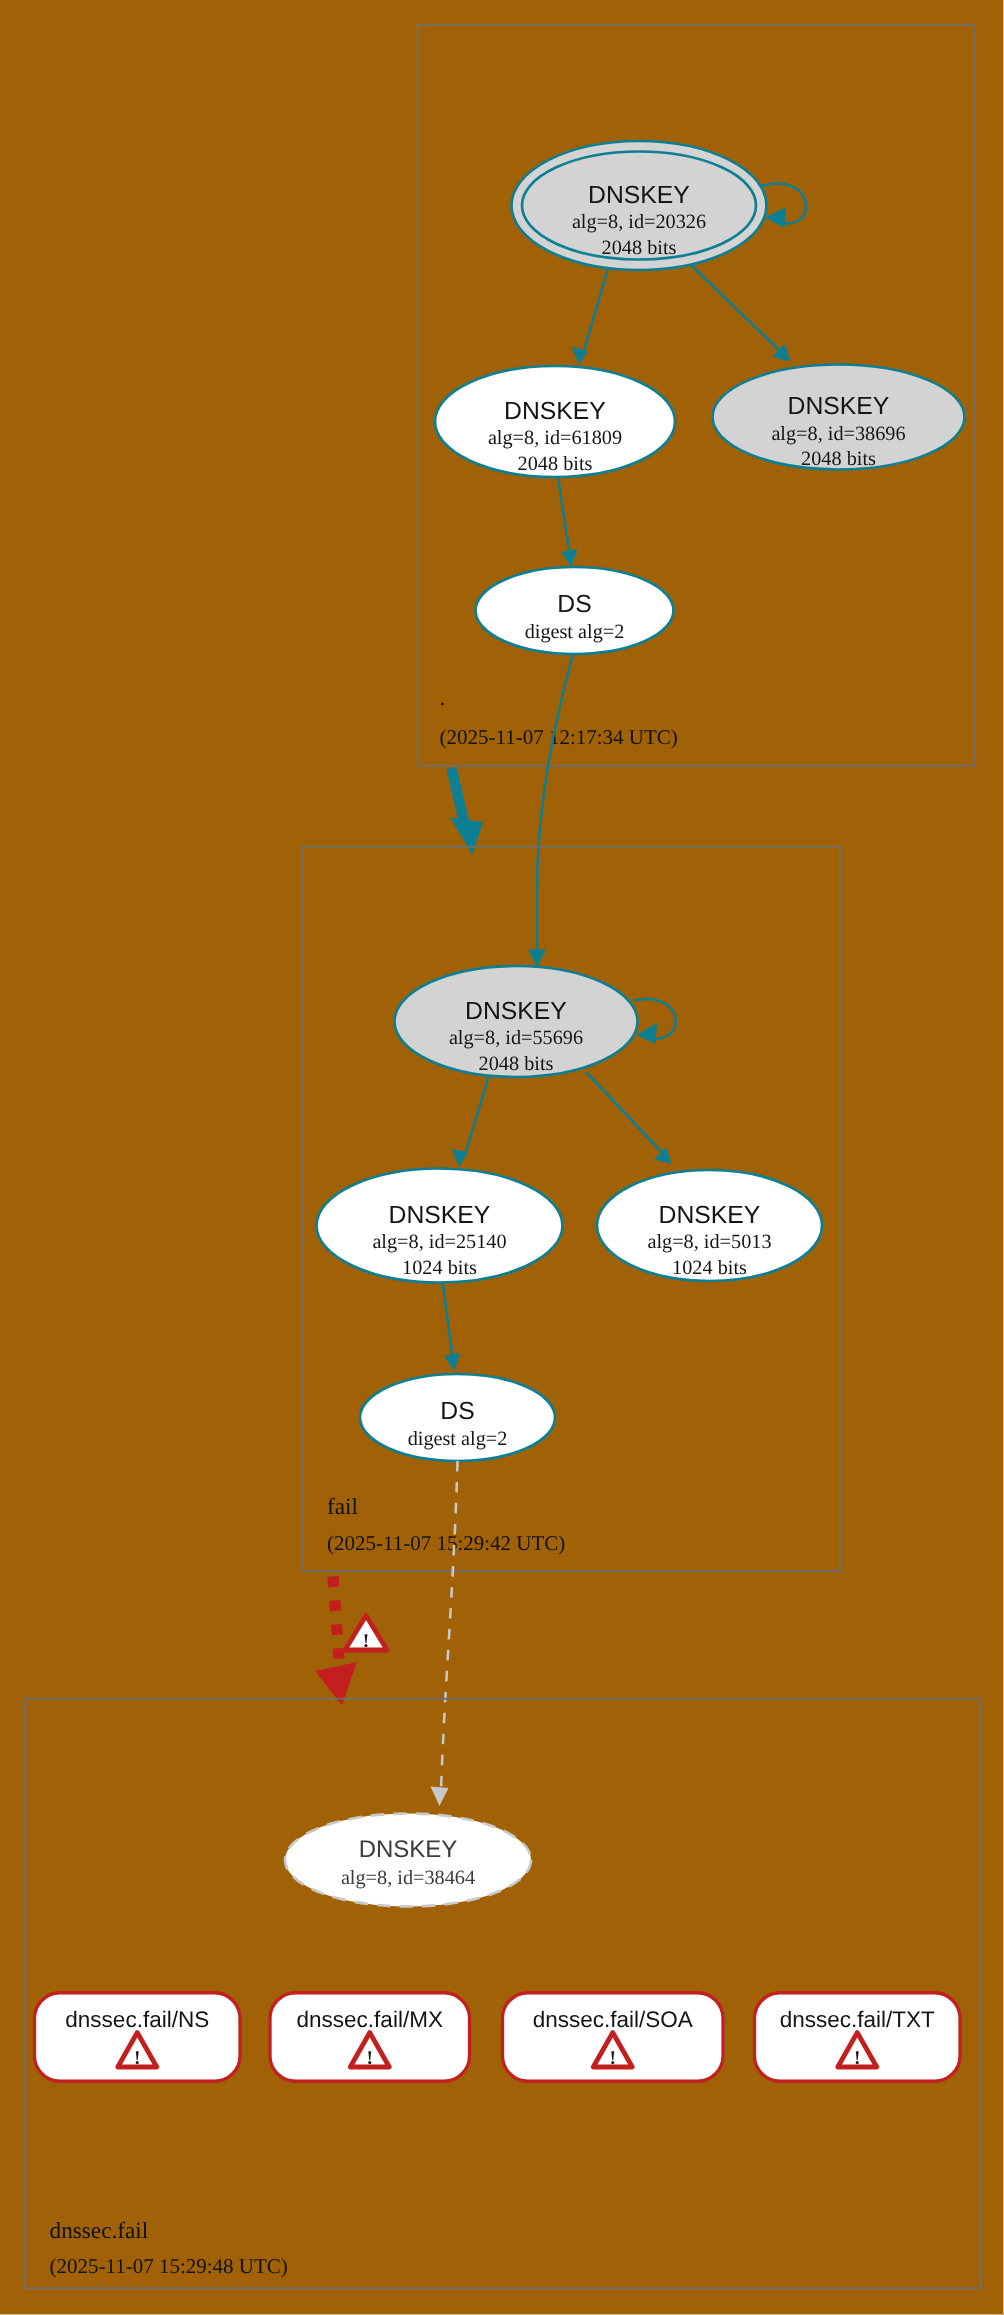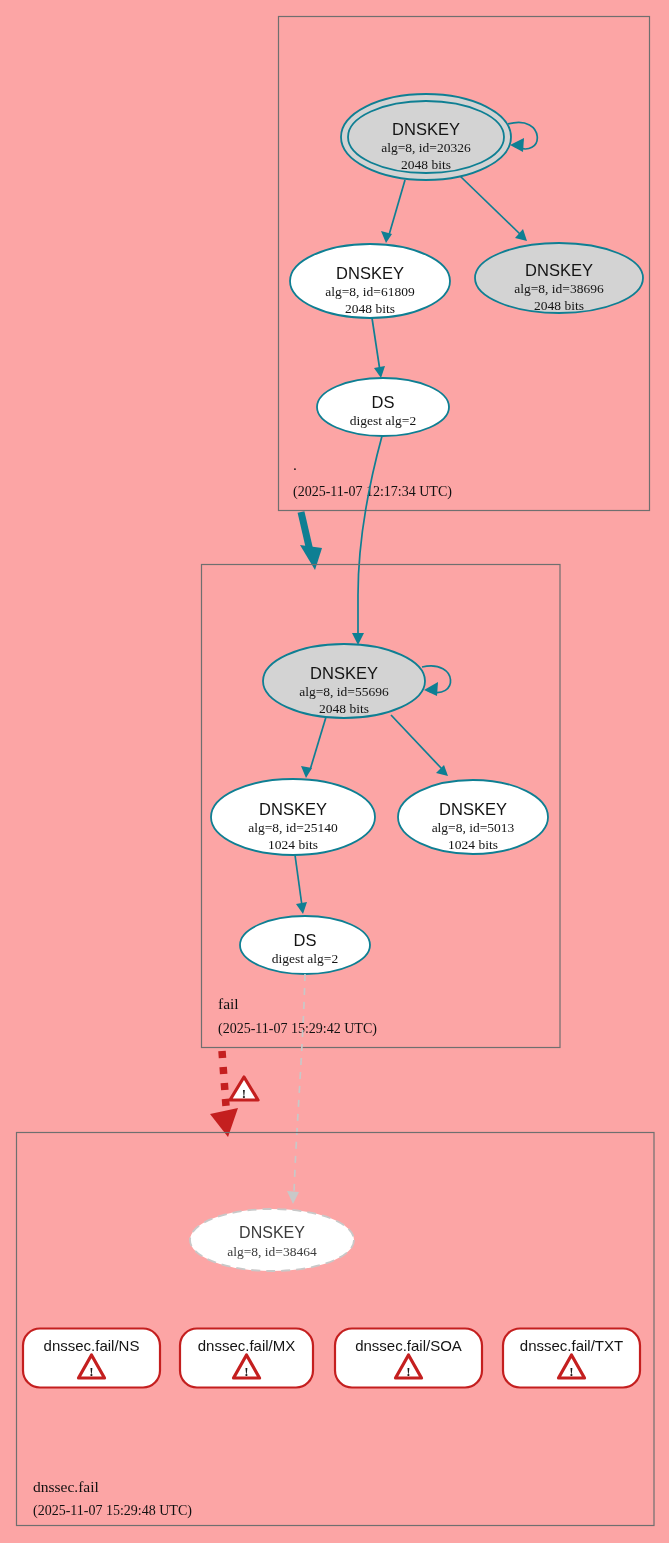--- a/index.html
+++ b/index.html
@@ -1,16 +1,16 @@
 <!DOCTYPE html>
 <html><head>
 <meta charset="utf-8">
 <style>
   html,body{margin:0;padding:0;background:#ffffff;}
-  .canvas{position:relative;width:669px;height:1543px;background:#fca5a5;}
+  .canvas{position:relative;width:669px;height:1543px;background:#a16207;}
   svg{display:block;}
   .zone-box{fill:none;stroke:#6f6f6f;stroke-width:1.2;}
   .edge{stroke:#0e7f93;stroke-width:1.7;fill:none;}
   .edge-head{fill:#0e7f93;stroke:none;}
   .thick-edge{stroke:#0e7f93;stroke-width:7;fill:none;}
   .gray-edge{stroke:#c8c8c8;stroke-width:1.7;fill:none;stroke-dasharray:7 7;}
   .gray-head{fill:#c8c8c8;stroke:none;}
   .red-edge{stroke:#c41f1f;stroke-width:7.5;fill:none;stroke-dasharray:7 9;}
   .red-head{fill:#c41f1f;stroke:none;}
   .node-secure{stroke:#0e7f93;stroke-width:1.8;fill:#ffffff;}

